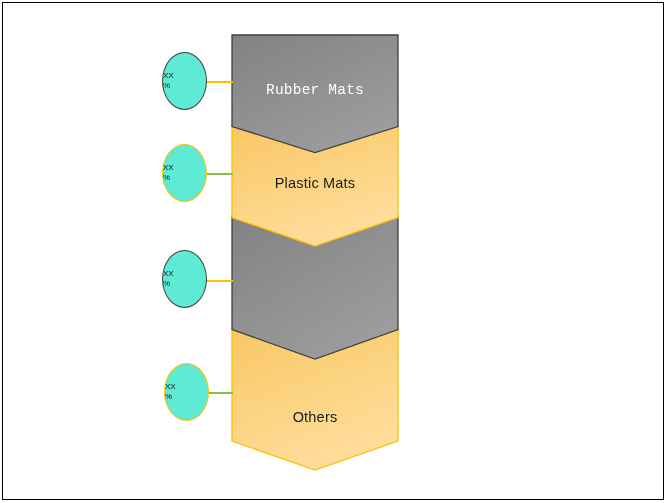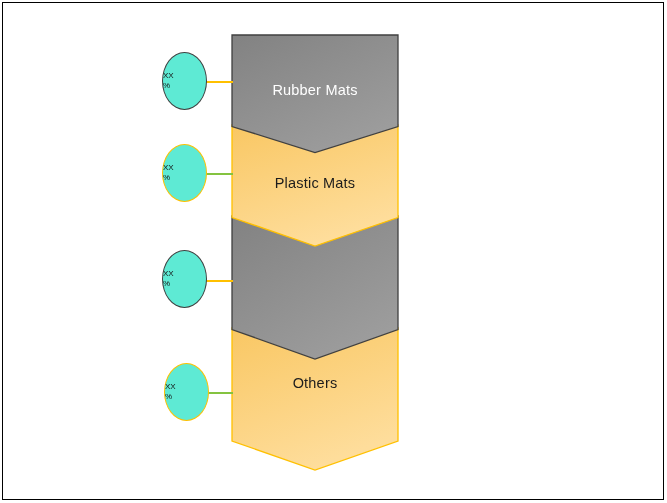--- a/index.html
+++ b/index.html
@@ -11,21 +11,21 @@
   }
   *{box-sizing:border-box;margin:0;padding:0;}
   html,body{width:667px;height:503px;background:#ffffff;overflow:hidden;
     font-family:"Liberation Sans", sans-serif;}
   .canvas{position:absolute;left:0;top:0;width:667px;height:503px;background:#fff;}
   .page-frame{position:absolute;left:2px;top:2px;width:662px;height:498px;
     border:1.6px solid #000;pointer-events:none;}
   .shapes-layer{position:absolute;left:0;top:0;width:667px;height:503px;}
   .seg-label{position:absolute;left:232px;width:166px;text-align:center;
     font-size:14.5px;line-height:18px;letter-spacing:0.2px;}
-  .seg-label.on-gray{color:var(--white-text);}
+  .seg-label.on-gray{color:var(--white-text);font-family:Liberation Mono, monospace;}
   .seg-label.on-gold{color:var(--black-text);}
   .pct-ellipse{position:absolute;width:45px;height:58px;border-radius:50%;
     background:#5eead4;display:flex;flex-direction:column;align-items:flex-start;
     justify-content:center;}
   .pct-ellipse.dark{border:1.4px solid var(--gray-border);}
   .pct-ellipse.gold{border:1.4px solid var(--gold);}
   .pct-text{font-size:8px;line-height:10.5px;color:#161616;text-align:center;white-space:pre-line;}
   .connector{position:absolute;height:1.5px;}
   .connector.gold{background:var(--gold);}
   .connector.green{background:var(--green);}
@@ -48,21 +48,21 @@
     </defs>
 
     <polygon points="232,328 398,328 398,441 315,470 232,441" fill="url(#goldGrad)" stroke="#ffc000" stroke-width="1.3"></polygon>
     <polygon points="232,216 398,216 398,329.5 315,359 232,329.5" fill="url(#grayGrad)" stroke="#404040" stroke-width="1.3"></polygon>
     <polygon points="232,125 398,125 398,217.5 315,246 232,217.5" fill="url(#goldGrad)" stroke="#ffc000" stroke-width="1.3"></polygon>
     <polygon points="232,35 398,35 398,126.5 315,152.5 232,126.5" fill="url(#grayGrad)" stroke="#404040" stroke-width="1.3"></polygon>
   </svg>
 
   <div class="seg-label on-gray" style="top:81px;">Rubber Mats</div>
   <div class="seg-label on-gold" style="top:174px;">Plastic Mats</div>
-  <div class="seg-label on-gold" style="top:374px;">Others</div>
+  <div class="seg-label on-gold" style="top:408px;">Others</div>
 
   <div class="connector gold" style="left:206px;top:81px;width:27px;"></div>
   <div class="connector green" style="left:205px;top:173px;width:28px;"></div>
   <div class="connector gold" style="left:206px;top:280px;width:27px;"></div>
   <div class="connector green" style="left:207px;top:392px;width:26px;"></div>
 
   <div class="pct-ellipse dark" style="left:162px;top:52px;">
     <span class="pct-text">XX</span>
     <span class="pct-text">%</span>
   </div>

